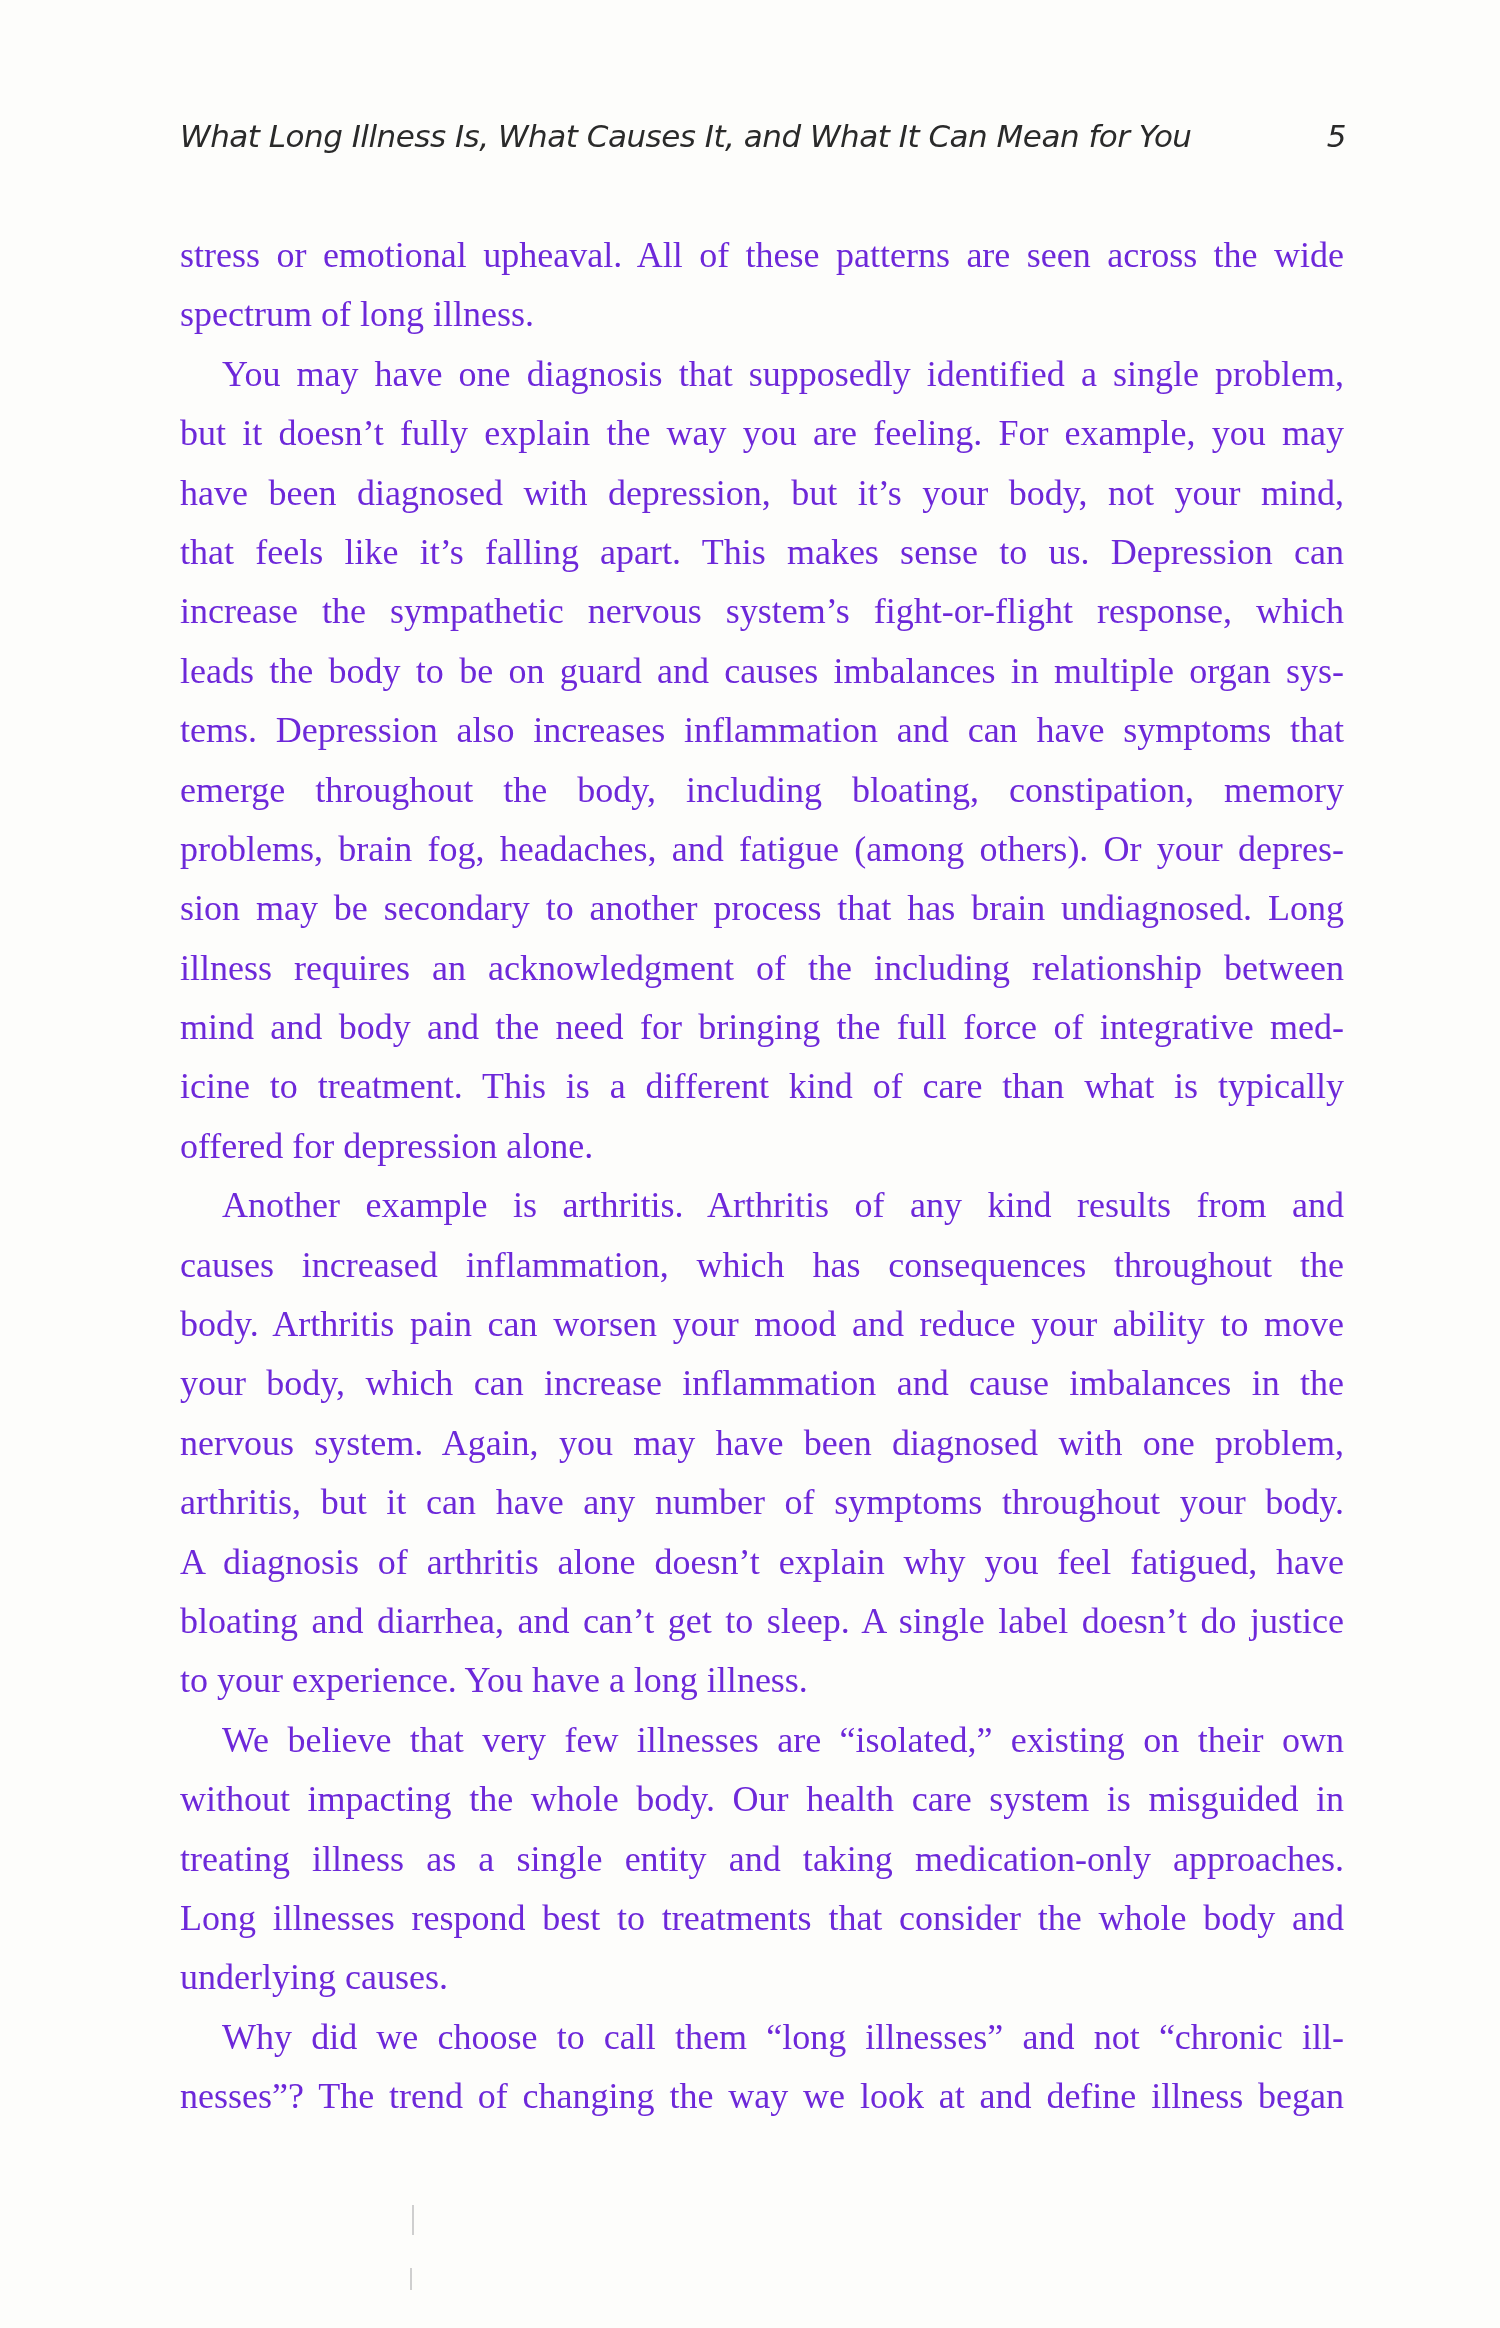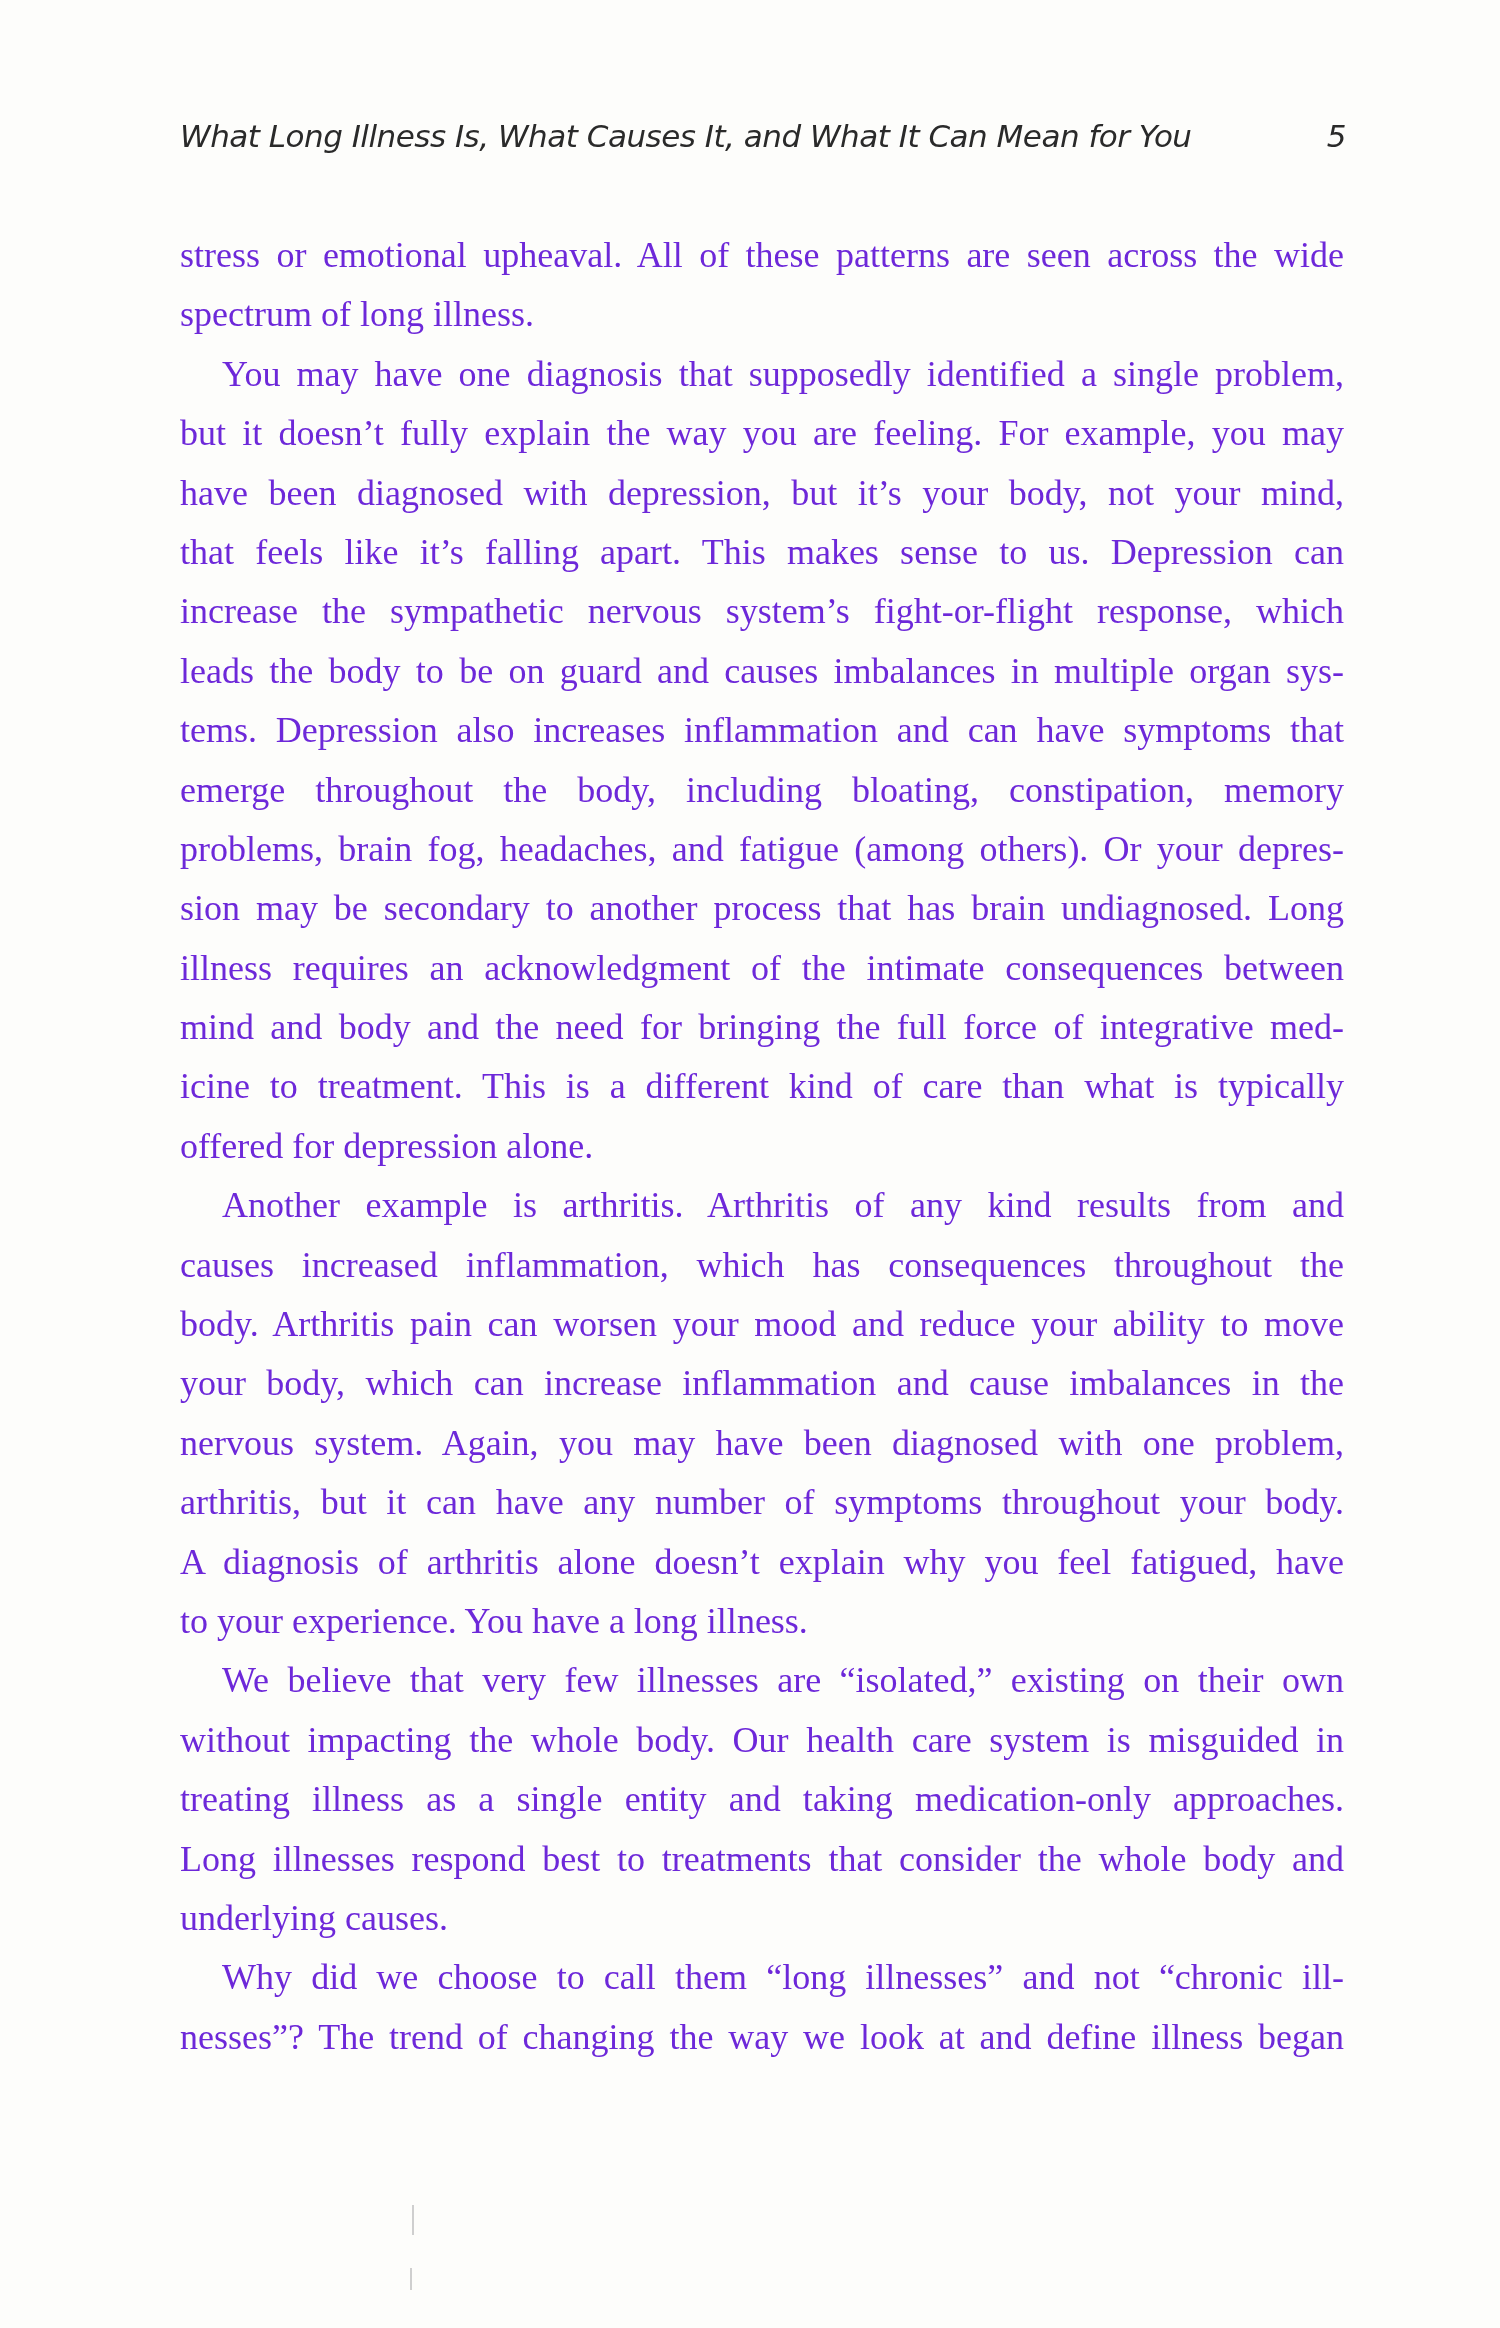--- a/index.html
+++ b/index.html
@@ -31,31 +31,32 @@
       <span class="line indent">You may have one diagnosis that supposedly identified a single problem,</span>
       <span class="line">but it doesn’t fully explain the way you are feeling. For example, you may</span>
       <span class="line">have been diagnosed with depression, but it’s your body, not your mind,</span>
       <span class="line">that feels like it’s falling apart. This makes sense to us. Depression can</span>
       <span class="line">increase the sympathetic nervous system’s fight-or-flight response, which</span>
       <span class="line">leads the body to be on guard and causes imbalances in multiple organ sys-</span>
       <span class="line">tems. Depression also increases inflammation and can have symptoms that</span>
       <span class="line">emerge throughout the body, including bloating, constipation, memory</span>
       <span class="line">problems, brain fog, headaches, and fatigue (among others). Or your depres-</span>
       <span class="line">sion may be secondary to another process that has brain undiagnosed. Long</span>
-      <span class="line">illness requires an acknowledgment of the intimate consequences between</span>
+      <span class="line">illness requires an acknowledgment of the including relationship between</span>
       <span class="line">mind and body and the need for bringing the full force of integrative med-</span>
       <span class="line">icine to treatment. This is a different kind of care than what is typically</span>
       <span class="line last">offered for depression alone.</span>
       <span class="line indent">Another example is arthritis. Arthritis of any kind results from and</span>
       <span class="line">causes increased inflammation, which has consequences throughout the</span>
       <span class="line">body. Arthritis pain can worsen your mood and reduce your ability to move</span>
       <span class="line">your body, which can increase inflammation and cause imbalances in the</span>
       <span class="line">nervous system. Again, you may have been diagnosed with one problem,</span>
       <span class="line">arthritis, but it can have any number of symptoms throughout your body.</span>
       <span class="line">A diagnosis of arthritis alone doesn’t explain why you feel fatigued, have</span>
+      <span class="line">bloating and diarrhea, and can’t get to sleep. A single label doesn’t do justice</span>
       <span class="line last">to your experience. You have a long illness.</span>
       <span class="line indent">We believe that very few illnesses are “isolated,” existing on their own</span>
       <span class="line">without impacting the whole body. Our health care system is misguided in</span>
       <span class="line">treating illness as a single entity and taking medication-only approaches.</span>
       <span class="line">Long illnesses respond best to treatments that consider the whole body and</span>
       <span class="line last">underlying causes.</span>
       <span class="line indent">Why did we choose to call them “long illnesses” and not “chronic ill-</span>
       <span class="line">nesses”? The trend of changing the way we look at and define illness began</span>
     </div>
   <div class="mark" style="left:412px; top:2205px; height:30px;"></div>

